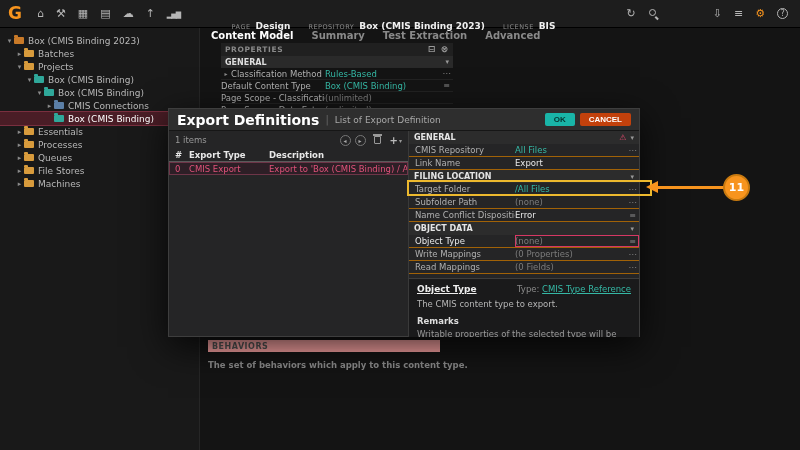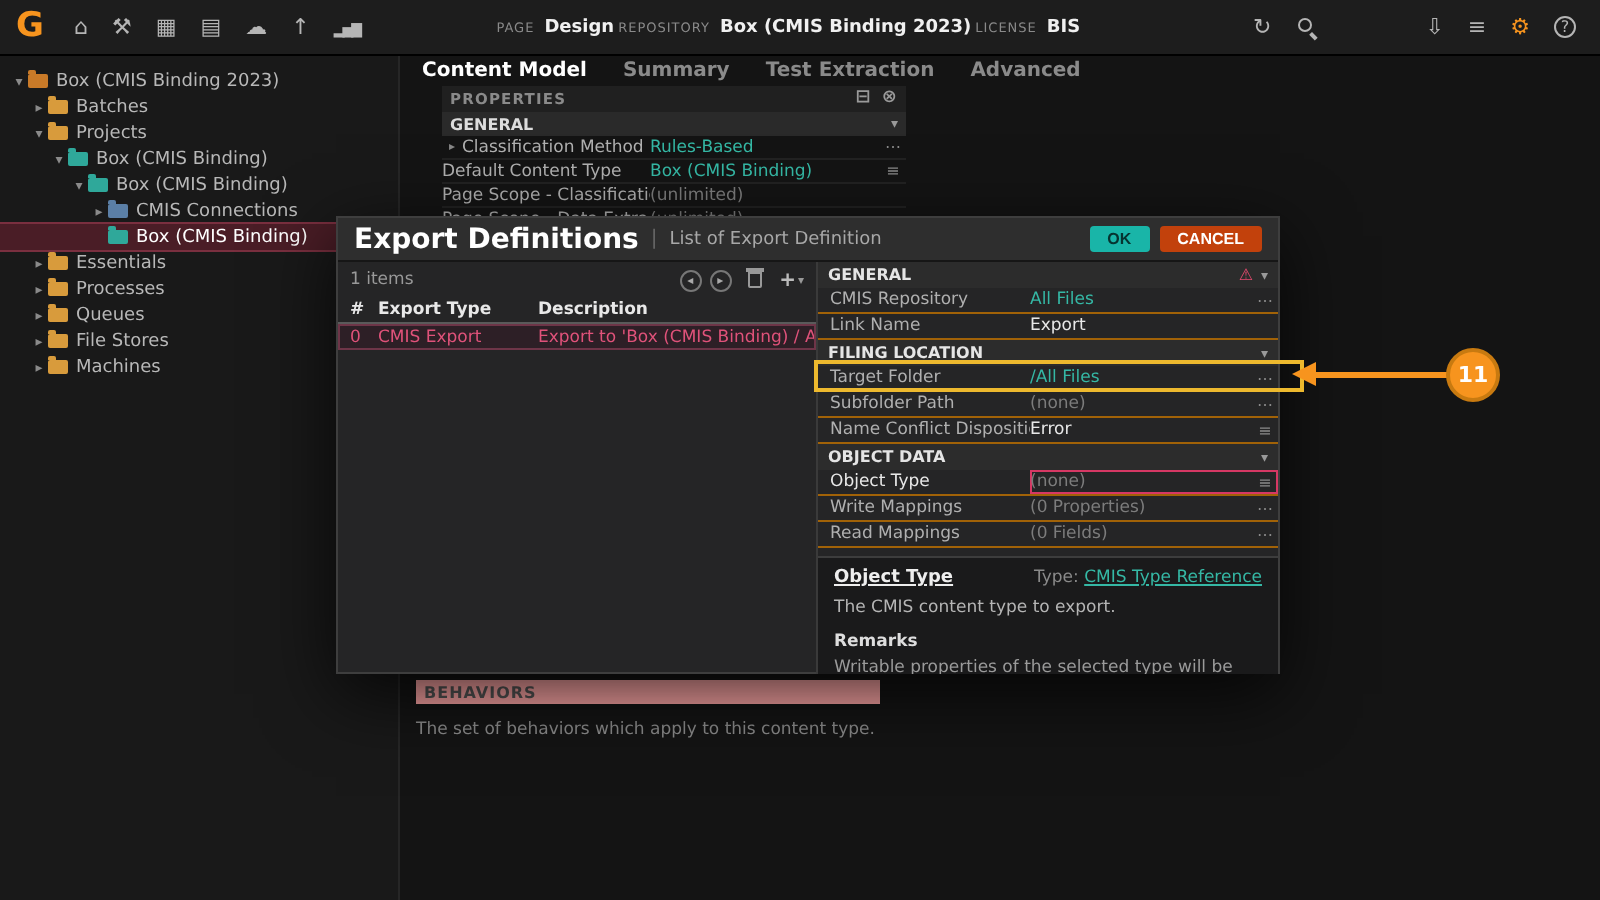--- a/index.html
+++ b/index.html
@@ -17,22 +17,22 @@
   .i-home::before{content:"⌂"} .i-tools::before{content:"⚒"} .i-grid::before{content:"▦"}
   .i-cards::before{content:"▤"} .i-cloud::before{content:"☁"} .i-upload::before{content:"↑"}
   .i-chart::before{content:"▂▅▇"; font-size:7px; letter-spacing:-1px;}
   .i-refresh::before{content:"↻"} .i-download::before{content:"⇩"} .i-menu::before{content:"≡"}
   .i-gear::before{content:"⚙"}
   .i-search{position:relative;width:11px;height:11px;}
   .i-search::before{content:"";position:absolute;left:1px;top:1px;width:5px;height:5px;border:1.5px solid #b5b5b5;border-radius:50%;}
   .i-search::after{content:"";position:absolute;left:8px;top:8px;width:4px;height:1.5px;background:#b5b5b5;transform:rotate(45deg);transform-origin:0 0;}
   .i-help{width:11px;height:11px;border:1px solid #b5b5b5;border-radius:50%;font-size:8px;text-align:center;line-height:10px;}
   .i-help::before{content:"?";}
-  .crumbs { position:absolute; left:50%; top:0; height:28px; transform:translateX(-52%);
-    display:flex; align-items:center; gap:2px; white-space:nowrap; }
+  .crumbs { position:absolute; left:50%; top:12px; height:28px; transform:translateX(-52%);
+    display:flex; align-items:center; gap:18px; white-space:nowrap; }
   .crumb { display:flex; align-items:baseline; gap:5px; }
   .crumb .cl { font-size:6.5px; color:#8a8a8a; letter-spacing:.5px; }
   .crumb .cv { font-size:9px; color:#f0f0f0; font-weight:bold; }
   .tb-right { margin-left:auto; display:flex; align-items:center; padding-right:6px; }
   .tb-gap { width:42px; }
   
   .sidebar { position:absolute; top:28px; left:0; width:200px; bottom:0;
     background:#191919; border-right:1px solid #262626; padding-top:6px; z-index:1; }
   .ti { height:13px; display:flex; align-items:center; font-size:9px; color:#b8b8b8; white-space:nowrap; cursor:default; }
   .ti .exp { width:9px; font-size:7px; color:#8a8a8a; text-align:center; flex:0 0 9px; }
@@ -60,21 +60,21 @@
   .prow { height:12px; display:flex; align-items:center; font-size:8.5px; border-bottom:1px solid #222; }
   .prow .rexp { width:10px; font-size:6px; color:#888; text-align:center; flex:0 0 10px; }
   .plabel { width:104px; color:#b0b0b0; flex:0 0 104px; overflow:hidden; white-space:nowrap; }
   .pvalue { flex:1; overflow:hidden; white-space:nowrap; }
   .picon { width:13px; flex:0 0 13px; color:#8a8a8a; font-size:8px; text-align:center; }
   .i-ellipsis::before{content:"⋯"} .i-dd::before{content:"≡"}
   .teal { color:#35b8a5; } .white { color:#e8e8e8; } .dim { color:#7c7c7c; }
   .behaviors { position:absolute; left:7px; top:312px; width:420px; }
   .bh-label { font-size:8px; font-weight:bold; color:#555; letter-spacing:.5px; height:12px;
     background:#fca5a5; display:flex; align-items:center; padding:0 4px; width:232px; }
-  .bh-desc { font-size:8.5px; color:#8a8a8a; margin-top:8px; }
+  .bh-desc { font-size:8.5px; color:#8a8a8a; margin-top:8px;font-weight:bold; }
   
   .modal { position:absolute; left:168px; top:108px; width:472px; height:229px;
     background:#252526; border:1px solid #3e3e3e; box-shadow:0 10px 34px rgba(0,0,0,.75); z-index:10; }
   .mhead { height:22px; background:#2e2e2e; border-bottom:1px solid #161616;
     display:flex; align-items:center; padding:0 8px; }
   .mtitle { font-size:14px; font-weight:bold; color:#fff; white-space:nowrap; }
   .msep { color:#666; margin:0 6px; font-size:10px; }
   .msub { font-size:9px; color:#a8a8a8; white-space:nowrap; }
   .mbtns { margin-left:auto; display:flex; gap:5px; }
   .btn { font-size:8px; font-weight:bold; padding:2px 9px; border-radius:2px; border:none; cursor:default; }

